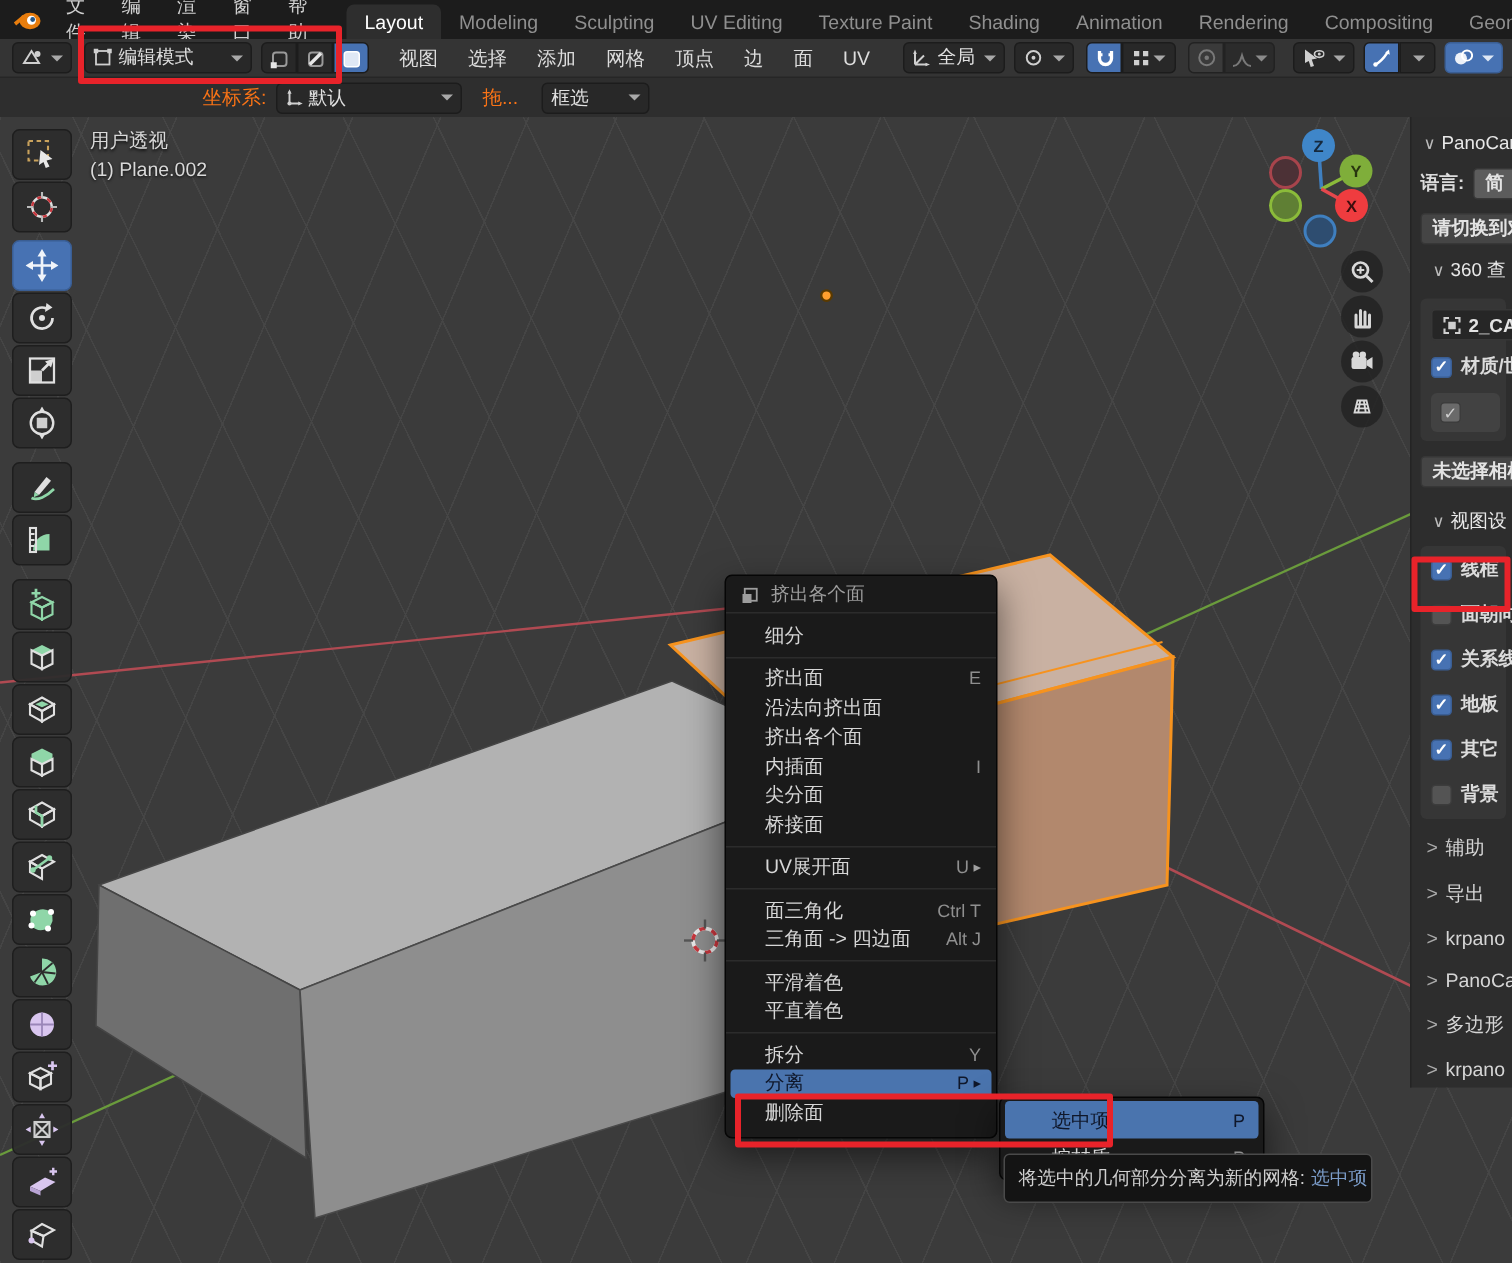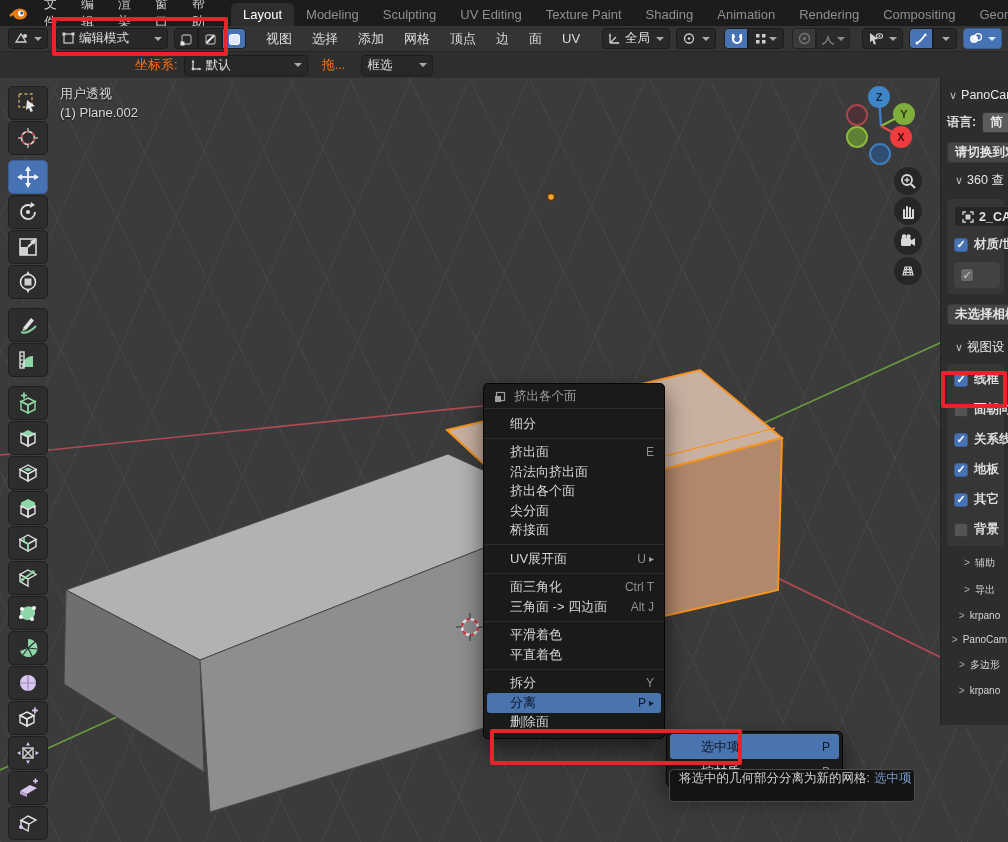--- a/index.html
+++ b/index.html
@@ -68,21 +68,21 @@
   .sb-h .car { color:#bbb; margin-right:4px; font-size:11px; }
   .sb-row { display:flex; align-items:center; white-space:nowrap; margin-bottom:9px;font-weight:bold; }
   .sb-btn { background:#454545; border:1px solid #373737; border-radius:3px; height:21px;
     display:flex; align-items:center; padding:0 7px; color:#e3e3e3; font-size:12.5px; white-space:nowrap; }
   .sb-group { background:#363636; border-radius:4px; padding:7px 0 2px 7px; margin:4px 4px 10px 0; }
   .cb { width:14px; height:14px; border-radius:3px; background:#545454; border:1px solid #3c3c3c;
     display:flex; align-items:center; justify-content:center; font-size:11px; color:#fff; flex:none; margin-right:6px; }
   .cb.on { background:#4772b3; border-color:#3a5e94; }
   .cb.dim { background:#6a6a6a; color:#cfcfcf; }
   .cb-label { color:#dcdcdc; font-size:12.5px; white-space:nowrap; }
-  .sb-sec { color:#d5d5d5; font-size:10px; white-space:nowrap; margin:0 0 13px 4px;text-align:center; }
+  .sb-sec { color:#d5d5d5; font-size:13px; white-space:nowrap; margin:0 0 13px 4px; }
   .sb-sec .car { color:#aaa; margin-right:5px; }
 
   
   .cmenu { left:483px; top:383px; width:182px; z-index:30; background:#1a1a1a;
     border:1px solid #060606; border-radius:5px; box-shadow:0 10px 24px rgba(0,0,0,.55);
     padding-bottom:6px; }
   .cm-header { height:25px; display:flex; align-items:center; gap:7px; padding:0 10px;
     color:#9d9d9d; font-size:12.5px; border-bottom:1px solid #2c2c2c; }
   .mrow { height:19.5px; display:flex; align-items:center; padding:0 10px 0 26px; }
   .mrow .lab { flex:1; color:#d6d6d6; font-size:13px; white-space:nowrap; }
@@ -91,21 +91,21 @@
   .mrow.hl { background:#4a74ae; border-radius:3px; margin:0 3px; padding:0 7px 0 23px; }
   .mrow.hl .lab, .mrow.hl .sc, .mrow.hl .sub-ar { color:#0f172a; }
   .msep { height:1px; background:#2c2c2c; margin:4px 0; }
 
   .smenu { left:666px; top:731px; width:177px; z-index:40; background:#1a1a1a;
     border:1px solid #060606; border-radius:5px; box-shadow:0 10px 24px rgba(0,0,0,.55); padding:2px 0; }
   .smenu .mrow { height:25px; padding:0 12px 0 34px; }
   .smenu .mrow.hl { margin:0 3px; padding:0 9px 0 31px; }
 
   .tooltip { left:669px; top:769px; width:246px; height:33px; z-index:45; background:#141414;
-    border:1px solid #4a4a4a; border-radius:4px; display:flex; align-items:flex-start;
+    border:1px solid #4a4a4a; border-radius:4px; display:flex; align-items:center;
     padding:0 9px; white-space:nowrap; font-size:12.5px; color:#cfcfcf; overflow:hidden; }
   .tooltip .val { color:#7b9cc9; margin-left:4px; }
 
   
   .redbox { border:4px solid #e8232a; z-index:50; border-radius:2px; pointer-events:none; }
   .rb1 { left:52px; top:17px; width:176px; height:39px; }
   .rb2 { left:941px; top:371px; width:66px; height:37px; }
   .rb3 { left:490px; top:729px; width:252px; height:36px; }
 
   svg { display:block; }
@@ -659,20 +659,24 @@
       <span class="lab">挤出面</span>
       <span class="sc">E</span>
     </div>
   <div class="mrow">
       <span class="lab">沿法向挤出面</span>
     </div>
   <div class="mrow">
       <span class="lab">挤出各个面</span>
     </div>
   <div class="mrow">
+      <span class="lab">内插面</span>
+      <span class="sc">I</span>
+    </div>
+  <div class="mrow">
       <span class="lab">尖分面</span>
     </div>
   <div class="mrow">
       <span class="lab">桥接面</span>
     </div>
   <div class="msep"></div>
   <div class="mrow">
       <span class="lab">UV展开面</span>
       <span class="sc">U</span>
       <span class="sub-ar">▸</span>

